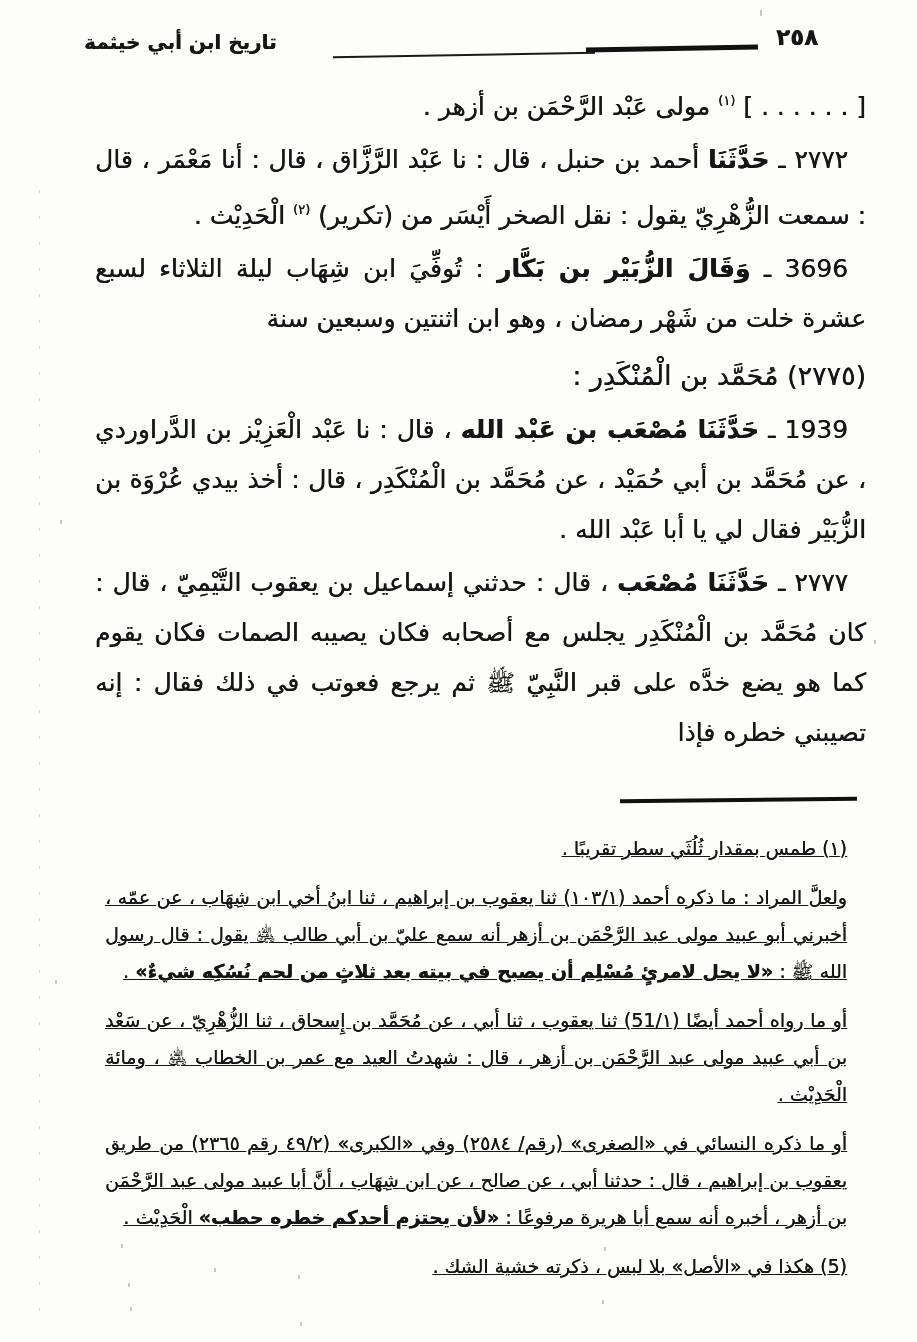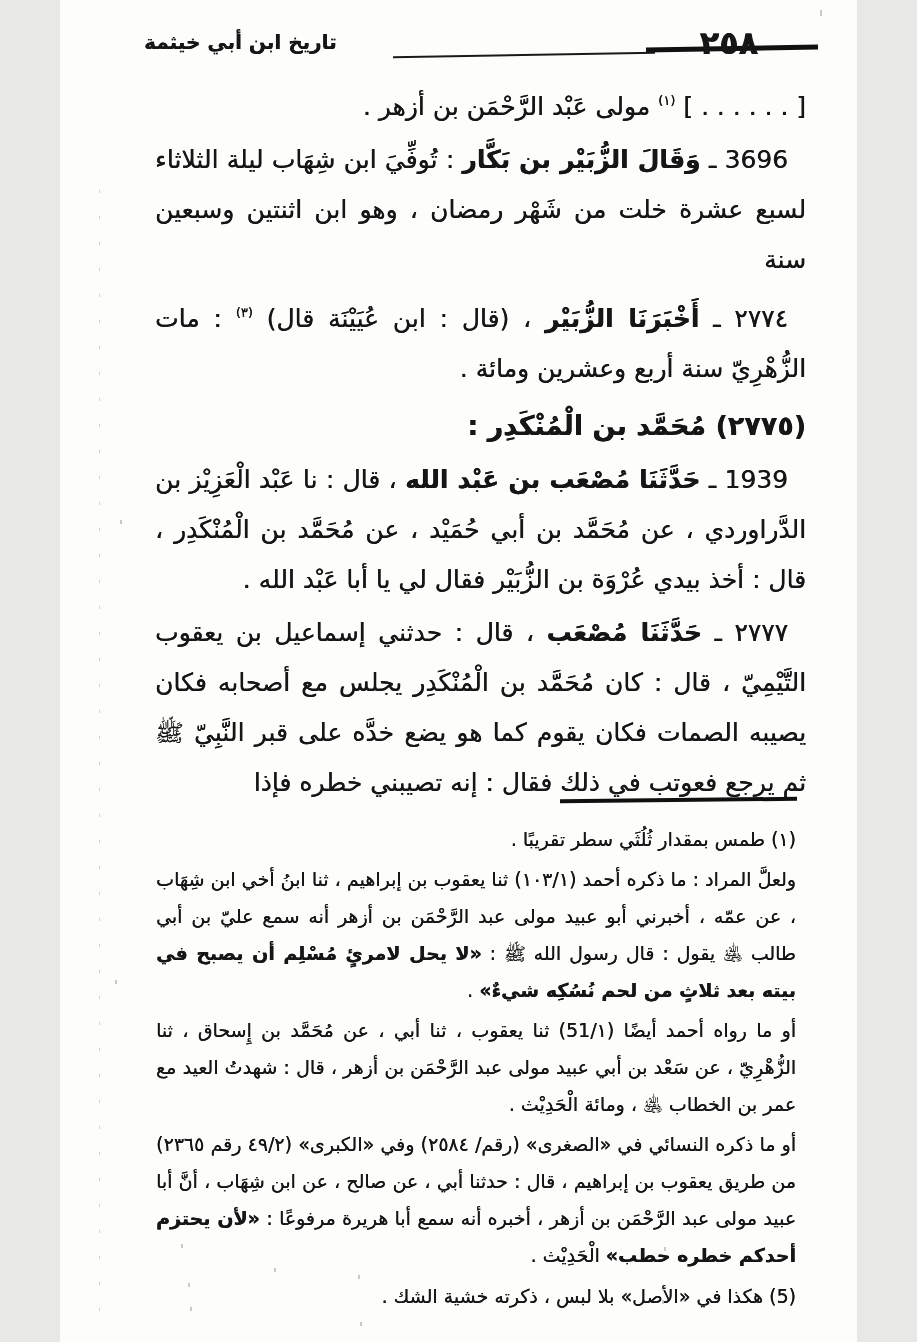--- a/index.html
+++ b/index.html
@@ -1,78 +1,78 @@
 <!DOCTYPE html>
 <html><head>
 <meta charset="utf-8">
 <style>
   html,body{margin:0;padding:0;background:#e8e8e6;}
   #page{
-    position:relative;width:797px;height:1342px;margin:0 auto;
+    position:relative;width:917px;height:1342px;margin:0 auto;
     background:#fdfdfb;color:#161616;overflow:hidden;
     font-family:"DejaVu Sans",sans-serif;
   }
   
   .book-title{
     position:absolute;top:30px;left:84px;font-size:20px;font-weight:700;
     direction:rtl;letter-spacing:0;text-shadow:.3px 0 0 currentColor;
   }
   .page-number{
-    position:absolute;top:24px;right:99px;font-size:32px;font-weight:700;
+    position:absolute;top:24px;right:99px;font-size:23px;font-weight:700;
     text-shadow:.5px 0 0 currentColor;
   }
   .header-rule-a{position:absolute;top:54px;left:333px;width:262px;height:2px;background:#1a1a1a;transform:rotate(-1deg);}
   .header-rule-b{position:absolute;top:46px;left:586px;width:172px;height:5px;background:#111;transform:rotate(-1deg);}
   
   .body-text{
     position:absolute;top:76px;right:51px;left:95px;
     direction:rtl;text-align:justify;
     font-size:25px;line-height:50px;
     text-shadow:.35px 0 0 currentColor;
   }
   .para{margin:0 0 3px;}
   .indent{text-indent:18px;}
-  .heading{font-size:27px;font-weight:700;margin:7px 0 4px;}
+  .heading{font-size:27px;font-weight:400;margin:7px 0 4px;}
   .bold{font-weight:700;}
   .sup{font-size:13px;vertical-align:10px;letter-spacing:-1px;}
   .honorific{font-size:.95em;}
   
   .footnote-separator{
     position:absolute;top:798px;right:60px;width:237px;height:4px;
     background:#101010;transform:rotate(-.6deg);
   }
   .footnotes{
     position:absolute;top:818px;right:58px;left:93px;
     direction:rtl;text-align:justify;
     font-size:19px;line-height:37px;
     text-shadow:.25px 0 0 currentColor;
   }
-  .footnotes .para{margin:3px;}
+  .footnotes .para{margin:12px;text-decoration:underline;}
   .footnotes .fn-note{margin-top:4px;}
   
   .speck{position:absolute;background:#8a8a8a;opacity:.45;width:2px;height:4px;}
   .dotcol{
     position:absolute;top:190px;bottom:20px;width:1px;opacity:.28;
     background:repeating-linear-gradient(to bottom,#666 0 3px,transparent 3px 26px);
   }
 </style>
 </head>
 <body>
 
 <div id="page">
 
   <div class="book-title">تاريخ ابن أبي خيثمة</div>
   <div class="header-rule-a"></div>
   <div class="header-rule-b"></div>
   <div class="page-number">٢٥٨</div>
 
   <div class="body-text">
       <p class="para"><span>[ . . . . . . ] </span><span class="sup">(١)</span><span> مولى عَبْد الرَّحْمَن بن أزهر .</span></p>
+      <p class="para indent"><span>٢٧٧٢ ـ </span><span class="bold">حَدَّثَنَا</span><span> أحمد بن حنبل ، قال : نا عَبْد الرَّزَّاق ، قال : أنا مَعْمَر ، قال : سمعت الزُّهْرِيّ يقول : نقل الصخر أَيْسَر من (تكرير) </span><span class="sup">(٢)</span><span> الْحَدِيْث .</span></p>
       <p class="para indent"><span>3696 ـ </span><span class="bold">وَقَالَ الزُّبَيْر بن بَكَّار</span><span> : تُوفِّيَ ابن شِهَاب ليلة الثلاثاء لسبع عشرة خلت من شَهْر رمضان ، وهو ابن اثنتين وسبعين سنة</span></p>
-      <p class="para indent"><span>٢٧٧٤ ـ </span><span class="bold">أَخْبَرَنَا الزُّبَيْر</span><span> ، (قال : ابن عُيَيْنَة قال) </span><span class="sup">(٣)</span><span> : مات الزُّهْرِيّ سنة أربع وعشرين ومائة .</span></p>
       <p class="para heading"><span>(٢٧٧٥) مُحَمَّد بن الْمُنْكَدِر :</span></p>
       <p class="para indent"><span>1939 ـ </span><span class="bold">حَدَّثَنَا مُصْعَب بن عَبْد الله</span><span> ، قال : نا عَبْد الْعَزِيْز بن الدَّراوردي ، عن مُحَمَّد بن أبي حُمَيْد ، عن مُحَمَّد بن الْمُنْكَدِر ، قال : أخذ بيدي عُرْوَة بن الزُّبَيْر فقال لي يا أبا عَبْد الله .</span></p>
       <p class="para indent"><span>٢٧٧٧ ـ </span><span class="bold">حَدَّثَنَا مُصْعَب</span><span> ، قال : حدثني إسماعيل بن يعقوب التَّيْمِيّ ، قال : كان مُحَمَّد بن الْمُنْكَدِر يجلس مع أصحابه فكان يصيبه الصمات فكان يقوم كما هو يضع خدَّه على قبر النَّبِيّ </span><span class="honorific">ﷺ</span><span> ثم يرجع فعوتب في ذلك فقال : إنه تصيبني خطره فإذا</span></p>
     </div>
 
   <div class="footnote-separator"></div>
   <div class="footnotes">
       <p class="para"><span>(١) طمس بمقدار ثُلُثَي سطر تقريبًا .</span></p>
       <p class="para"><span>ولعلَّ المراد : ما ذكره أحمد (١٠٣/١) ثنا يعقوب بن إبراهيم ، ثنا ابنُ أخي ابن شِهَاب ، عن عمّه ، أخبرني أبو عبيد مولى عبد الرَّحْمَن بن أزهر أنه سمع عليّ بن أبي طالب </span><span class="honorific">﵁</span><span> يقول : قال رسول الله </span><span class="honorific">ﷺ</span><span> : </span><span class="bold">«لا يحل لامرئٍ مُسْلِم أن يصبح في بيته بعد ثلاثٍ من لحم نُسُكِه شيءٌ»</span><span> .</span></p>
       <p class="para"><span>أو ما رواه أحمد أيضًا (51/١) ثنا يعقوب ، ثنا أبي ، عن مُحَمَّد بن إِسحاق ، ثنا الزُّهْرِيّ ، عن سَعْد بن أبي عبيد مولى عبد الرَّحْمَن بن أزهر ، قال : شهدتُ العيد مع عمر بن الخطاب </span><span class="honorific">﵁</span><span> ، ومائة الْحَدِيْث .</span></p>

